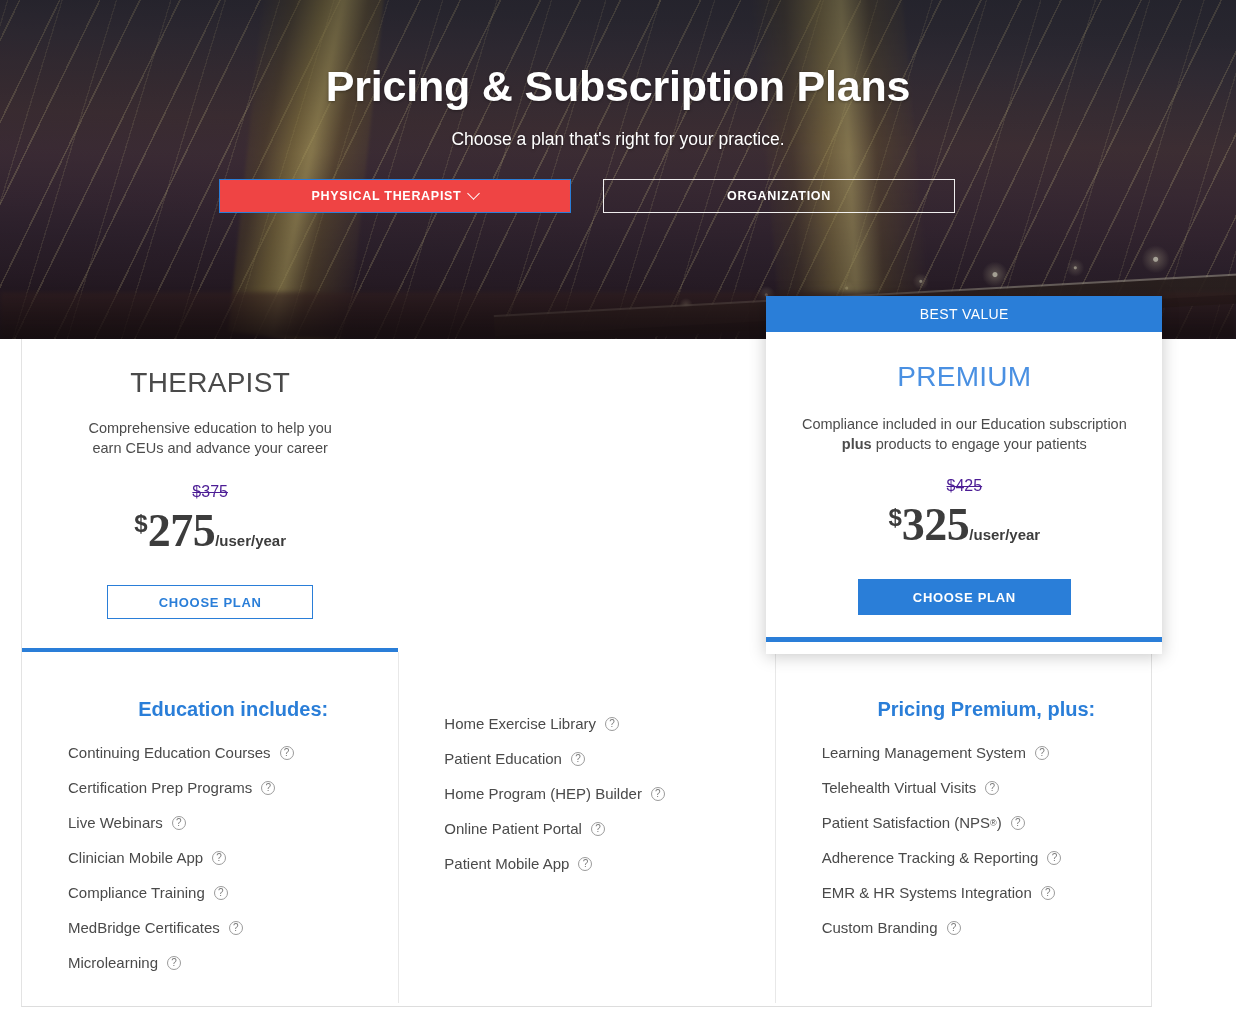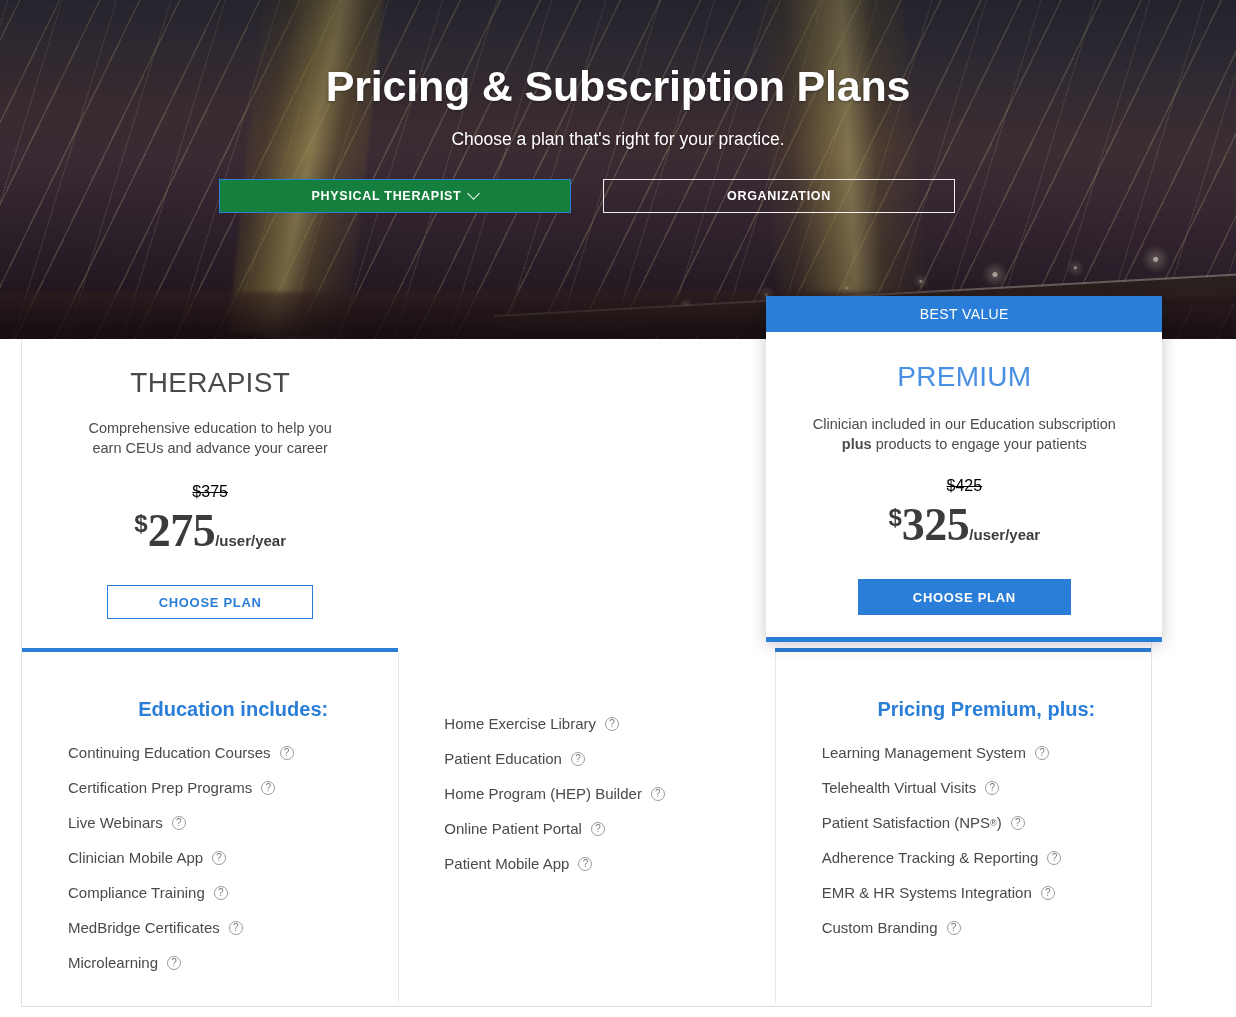--- a/index.html
+++ b/index.html
@@ -143,21 +143,21 @@
     display: flex; align-items: center; justify-content: center;
     font-size: 12.5px;
     font-weight: bold;
     letter-spacing: 0.7px;
     color: #ffffff;
     cursor: pointer;
     user-select: none;
   }
   .toggle-btn.primary {
     width: 352px;
-    background: #15803d;
+    background: #ef4444;
     border: 1px solid #2a7ed8;
   }
   .toggle-btn.ghost {
     width: 352px;
     margin-left: 32px;
     background: transparent;
     border: 1px solid rgba(255,255,255,0.92);
   }
   .caret {
     display: inline-block;
@@ -205,21 +205,21 @@
     color: #4c4c4c;
   }
   .plan-desc a {
     color: #2a7ed8;
     text-decoration: none;
   }
   .price-block { margin-top: 24px; }
   .price-old {
     font-size: 16px;
     line-height: 20px;
-    color: #000000;
+    color: #4c1d95;
     text-decoration: line-through;
   }
   .price-now {
     margin-top: 2px;
     color: #3c3c3c;
     white-space: nowrap;
   }
   .price-cur {
     font-size: 24px;
     font-weight: bold;
@@ -270,21 +270,21 @@
 
   
   .featured {
     position: absolute;
     left: 368px; top: -43px;
     width: 396px;
     background: #ffffff;
     box-shadow: 0 2px 16px rgba(0,0,0,0.22);
     z-index: 5;
     text-align: center;
-    padding-bottom: 0;
+    padding-bottom: 12px;
   }
   .featured-banner {
     height: 36px;
     background: #2a7ed8;
     color: #ffffff;
     font-size: 14px;
     letter-spacing: 0.4px;
     display: flex; align-items: center; justify-content: center;
   }
   .featured-body { padding: 26px 0 22px; }
@@ -383,21 +383,21 @@
         </div>
         <div class="cta">CHOOSE PLAN</div>
         <div class="plan-underline"></div>
       </div>
 
       <div class="plan-col">
         <div class="featured">
           <div class="featured-banner">BEST VALUE</div>
           <div class="featured-body">
             <h2 class="plan-name">PREMIUM</h2>
-            <p class="plan-desc"><span>Clinician included in our Education subscription </span><b>plus</b><span> products to engage your patients</span></p>
+            <p class="plan-desc"><span>Compliance included in our Education subscription </span><b>plus</b><span> products to engage your patients</span></p>
             <div class="price-block">
               <div class="price-old">$425</div>
               <div class="price-now">
                 <span class="price-cur">$</span><span class="price-amt">325</span><span class="price-per">/user/year</span>
               </div>
             </div>
             <div class="cta filled">CHOOSE PLAN</div>
           </div>
           <div class="featured-underline"></div>
         </div>

